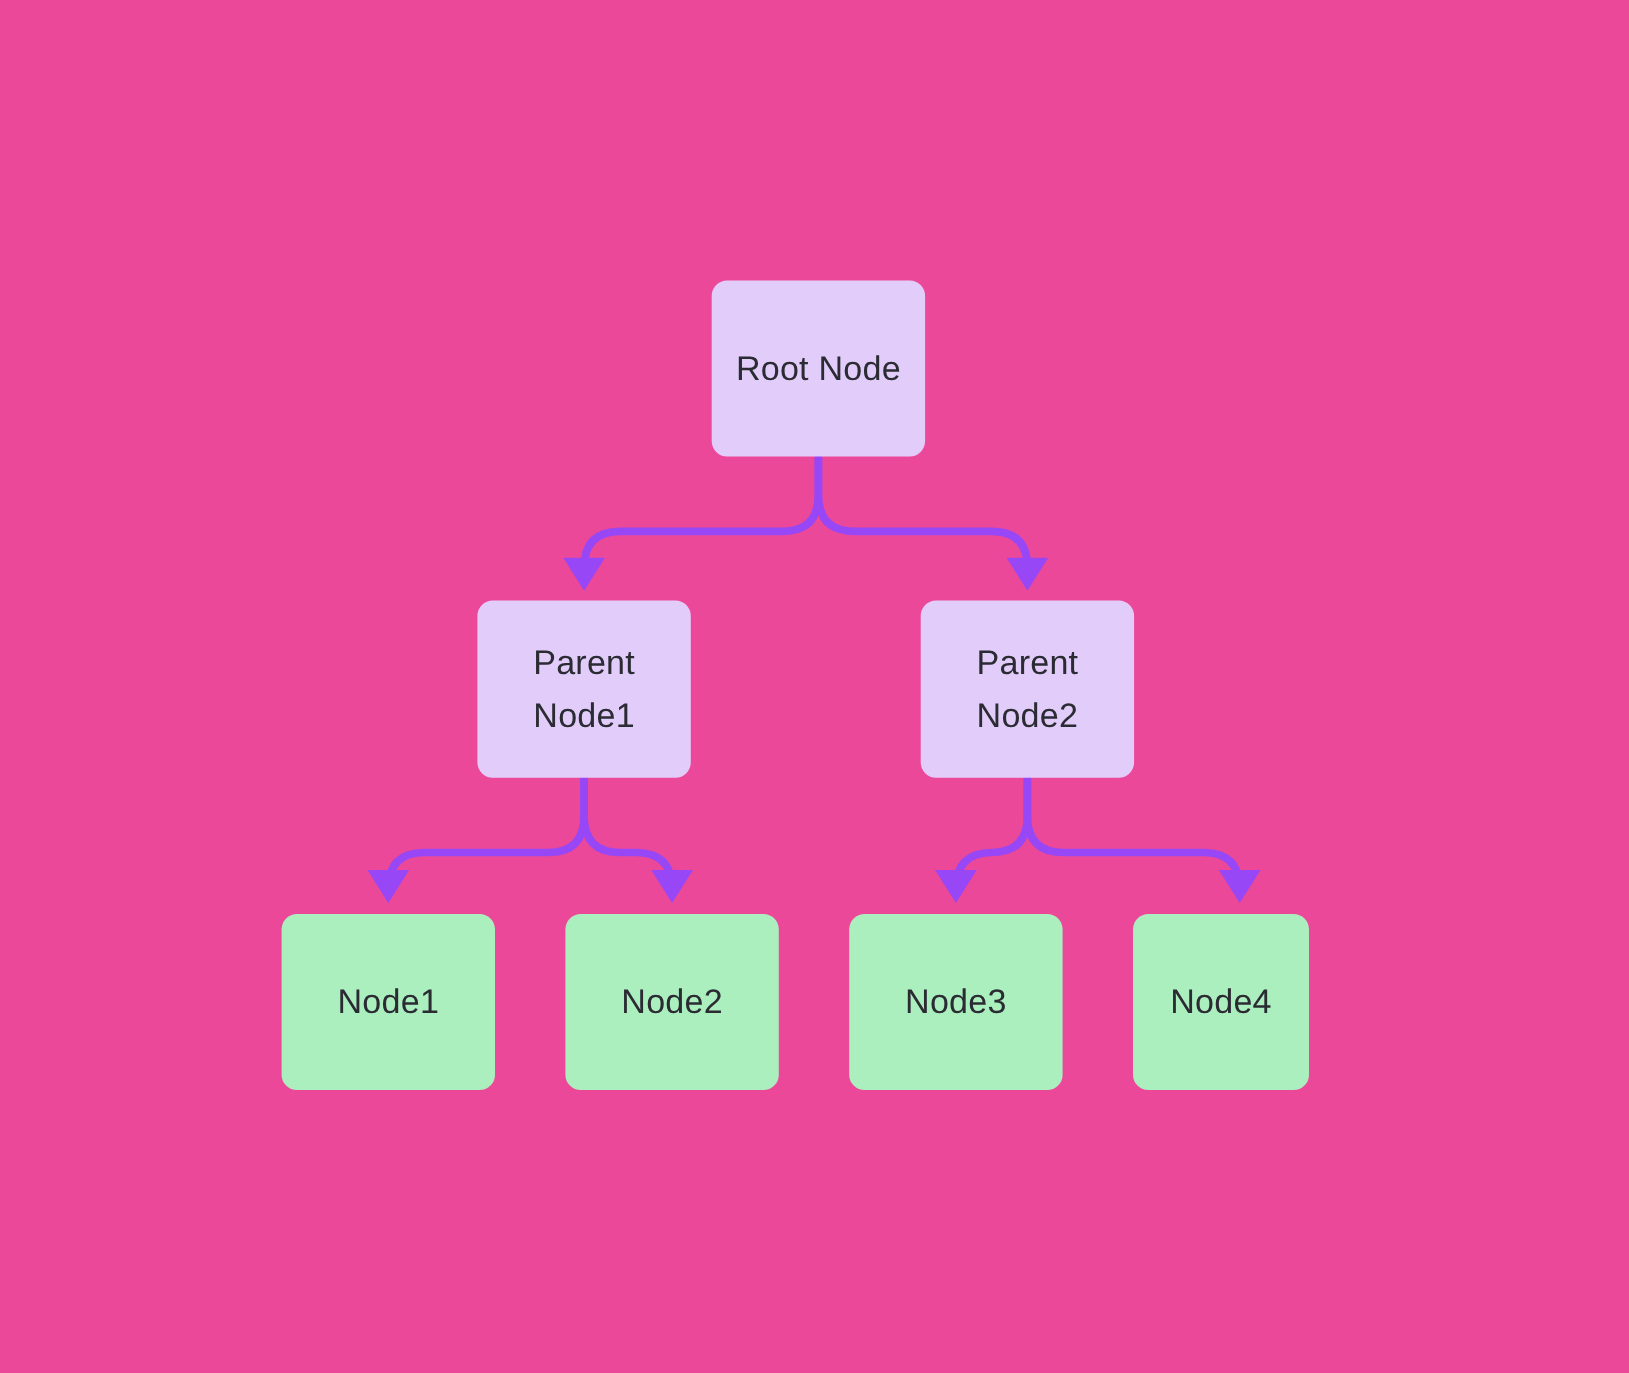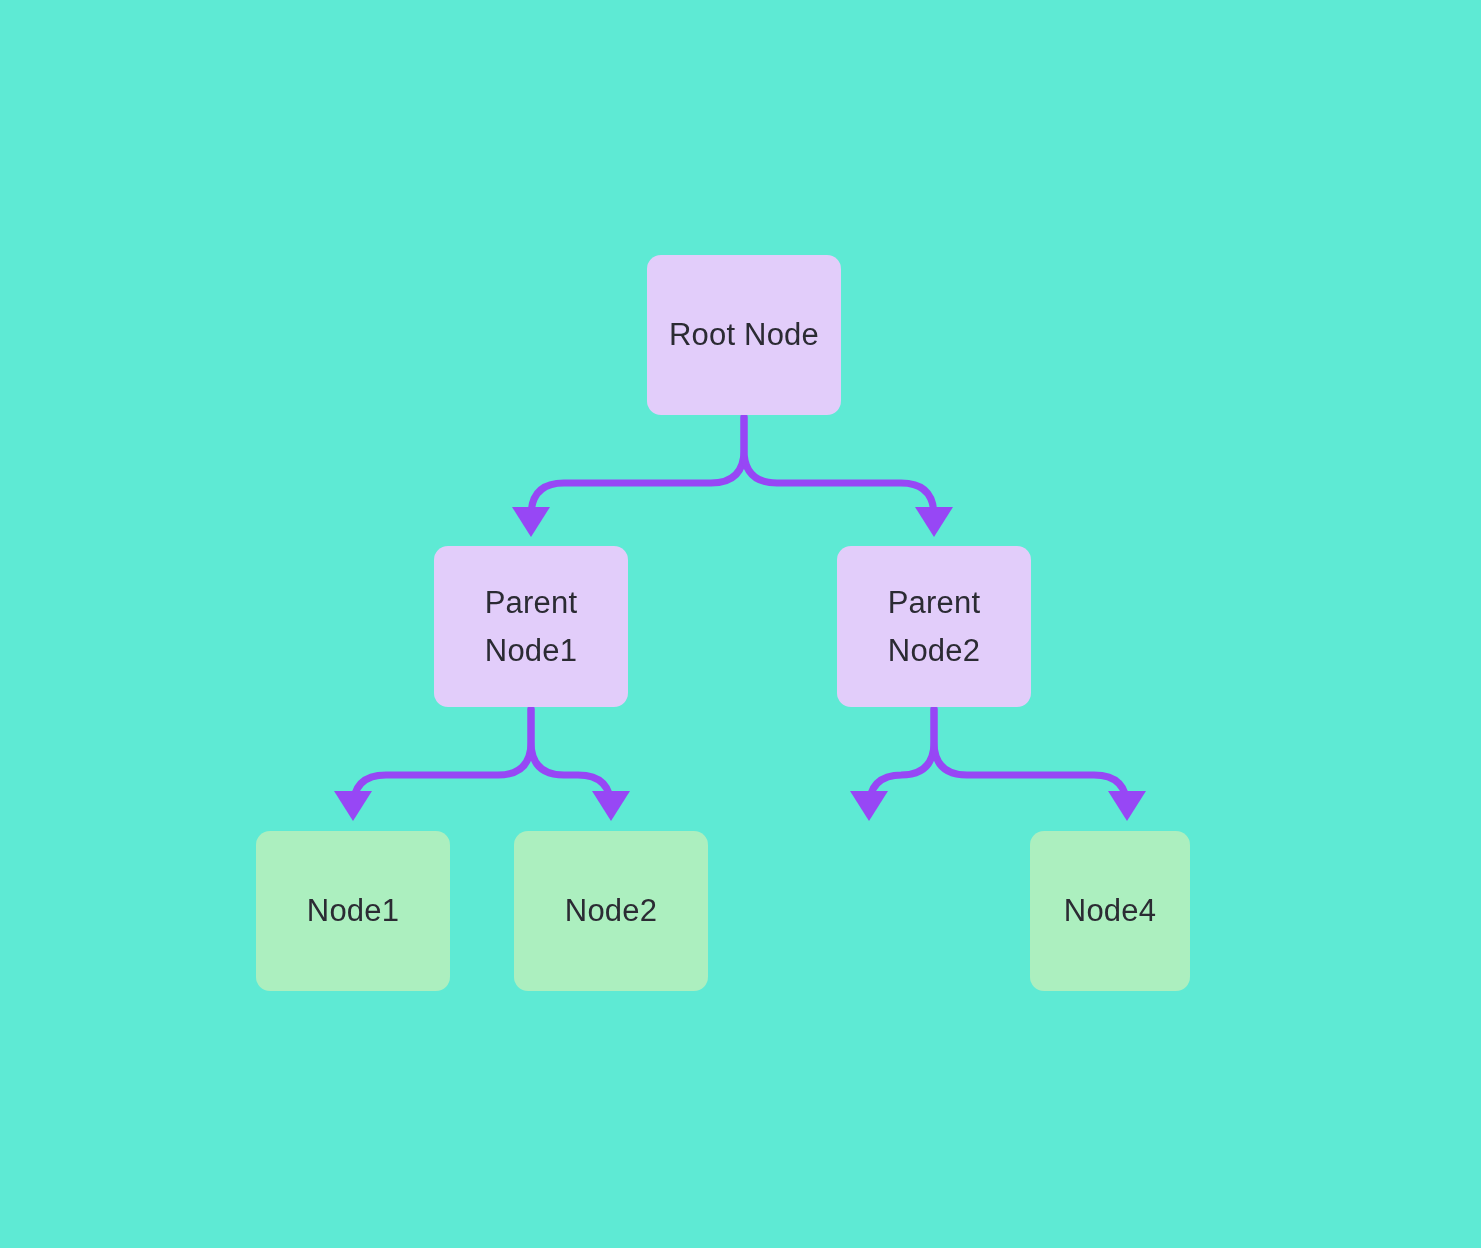--- a/index.html
+++ b/index.html
@@ -10,21 +10,21 @@
   body {
     width: 1481px;
     height: 1248px;
     font-family: "Liberation Sans", sans-serif;
     overflow: hidden;
   }
   #canvas {
     position: relative;
     width: 1481px;
     height: 1248px;
-    background: #5eead4;
+    background: #ec4899;
   }
   #edge-layer {
     position: absolute;
     left: 0;
     top: 0;
     width: 1481px;
     height: 1248px;
     pointer-events: none;
   }
   .node {
@@ -132,18 +132,21 @@
   </div>
 
   <div class="node node-green" style="left:256px; top:831px; width:194px; height:160px;">
     <span class="node-label">Node1</span>
   </div>
 
   <div class="node node-green" style="left:514px; top:831px; width:194px; height:160px;">
     <span class="node-label">Node2</span>
   </div>
 
+  <div class="node node-green" style="left:772px; top:831px; width:194px; height:160px;">
+    <span class="node-label">Node3</span>
+  </div>
 
   <div class="node node-green" style="left:1030px; top:831px; width:160px; height:160px;">
     <span class="node-label">Node4</span>
   </div>
 
 </div>
 
 </body></html>

